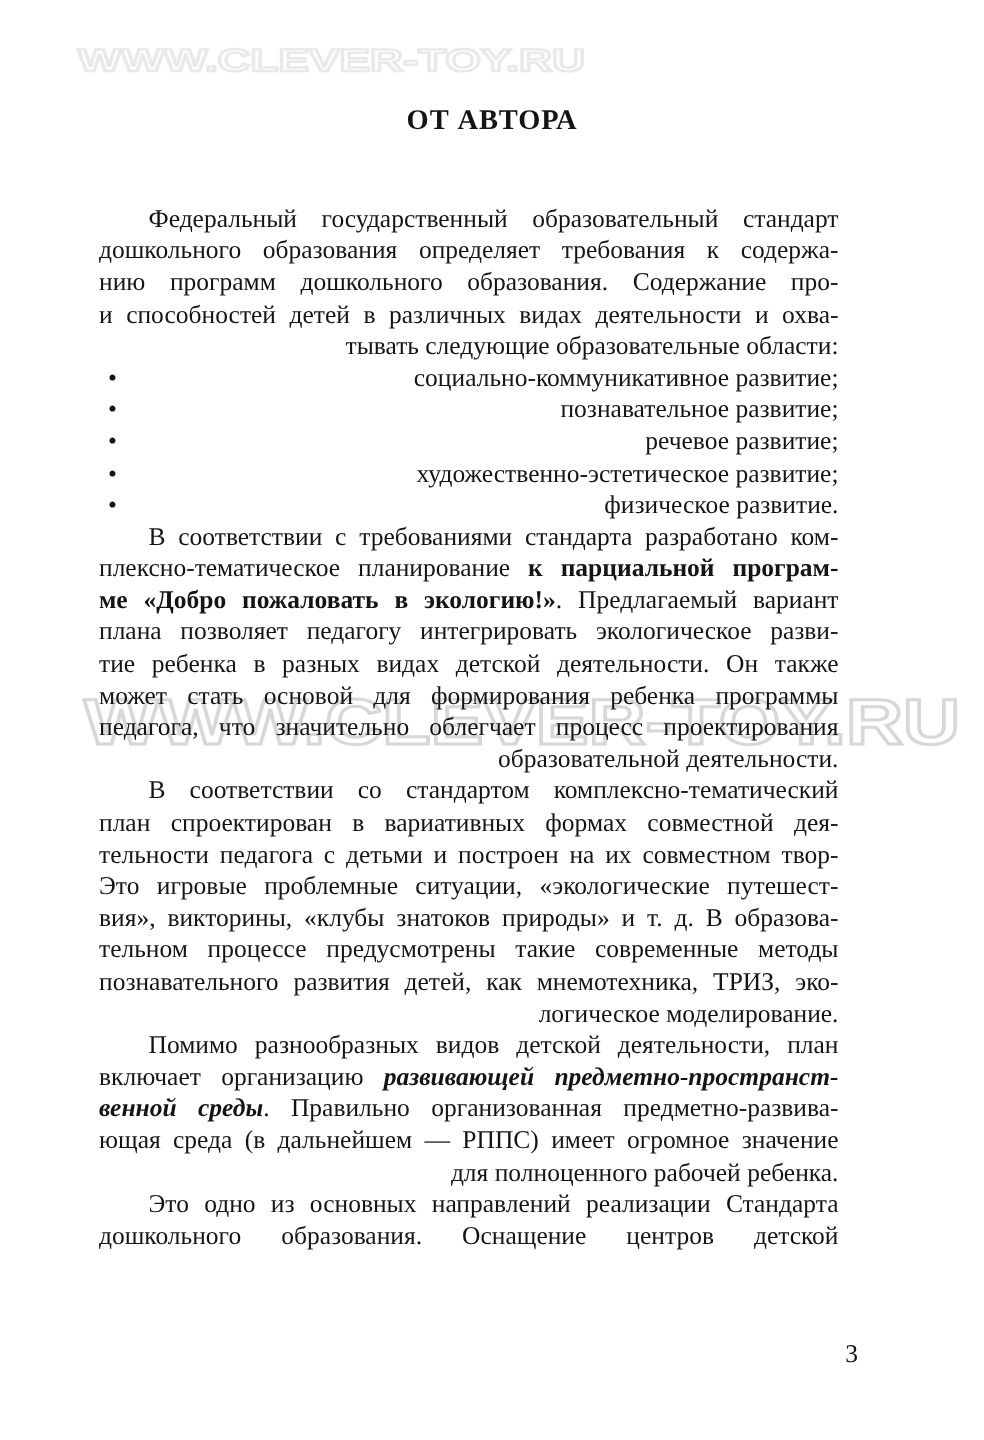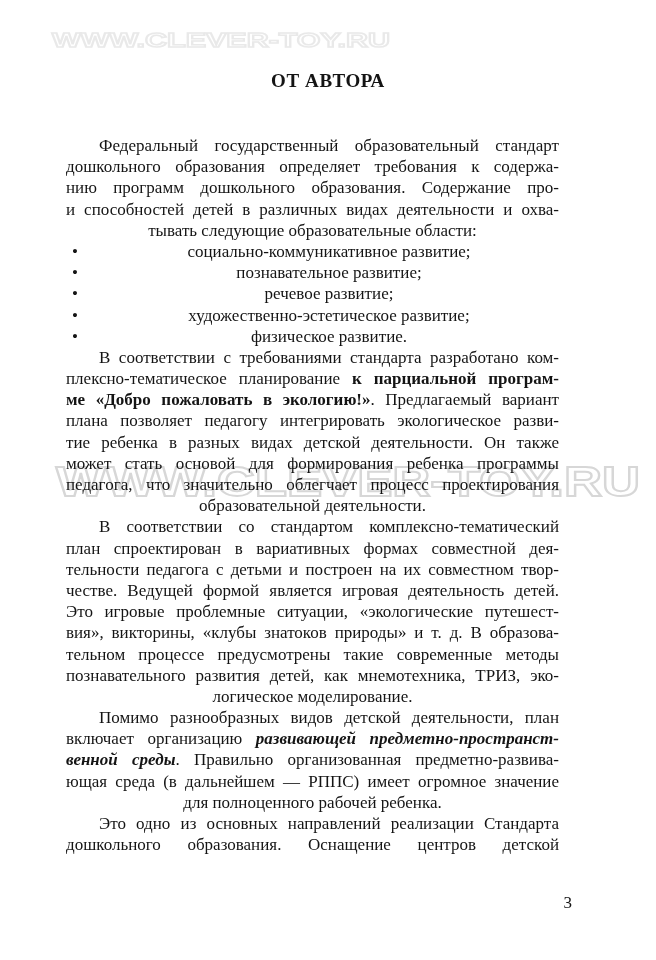--- a/index.html
+++ b/index.html
@@ -32,21 +32,21 @@
 
   .body-blocks {
     position:absolute; z-index:2;
     left:66px; top:135px; width:493px;
     font-size:17px;
   }
   .line {
     height:21.2px;
     line-height:21.2px;
     overflow:hidden;
-    text-align:center;
+    text-align:right;
     white-space:normal;
   }
   .line.just { text-align:justify; }
   .line.just::after { content:""; display:inline-block; width:100%; height:0; }
   .line.indent { text-indent:33px; }
   .line.bullet { position:relative; padding-left:33px; }
   .line.bullet .marker { position:absolute; left:6px; top:0; text-indent:0; }
   .s-b  { font-weight:bold; }
   .s-bi { font-weight:bold; font-style:italic; }
 
@@ -86,21 +86,20 @@
       <div class="line just"><span>плексно-тематическое планирование </span><span class="s-b">к парциальной програм-</span></div>
       <div class="line just"><span class="s-b">ме «Добро пожаловать в экологию!»</span><span>. Предлагаемый вариант</span></div>
       <div class="line just"><span>плана позволяет педагогу интегрировать экологическое разви-</span></div>
       <div class="line just"><span>тие ребенка в разных видах детской деятельности. Он также</span></div>
       <div class="line just"><span>может стать основой для формирования ребенка программы</span></div>
       <div class="line just"><span>педагога, что значительно облегчает процесс проектирования</span></div>
       <div class="line"><span>образовательной деятельности.</span></div>
       <div class="line indent just"><span>В соответствии со стандартом комплексно-тематический</span></div>
       <div class="line just"><span>план спроектирован в вариативных формах совместной дея-</span></div>
       <div class="line just"><span>тельности педагога с детьми и построен на их совместном твор-</span></div>
-      <div class="line just"><span>честве. Ведущей формой является игровая деятельность детей.</span></div>
       <div class="line just"><span>Это игровые проблемные ситуации, «экологические путешест-</span></div>
       <div class="line just"><span>вия», викторины, «клубы знатоков природы» и т. д. В образова-</span></div>
       <div class="line just"><span>тельном процессе предусмотрены такие современные методы</span></div>
       <div class="line just"><span>познавательного развития детей, как мнемотехника, ТРИЗ, эко-</span></div>
       <div class="line"><span>логическое моделирование.</span></div>
       <div class="line indent just"><span>Помимо разнообразных видов детской деятельности, план</span></div>
       <div class="line just"><span>включает организацию </span><span class="s-bi">развивающей предметно-пространст-</span></div>
       <div class="line just"><span class="s-bi">венной среды</span><span>. Правильно организованная предметно-развива-</span></div>
       <div class="line just"><span>ющая среда (в дальнейшем — РППС) имеет огромное значение</span></div>
       <div class="line"><span>для полноценного рабочей ребенка.</span></div>

